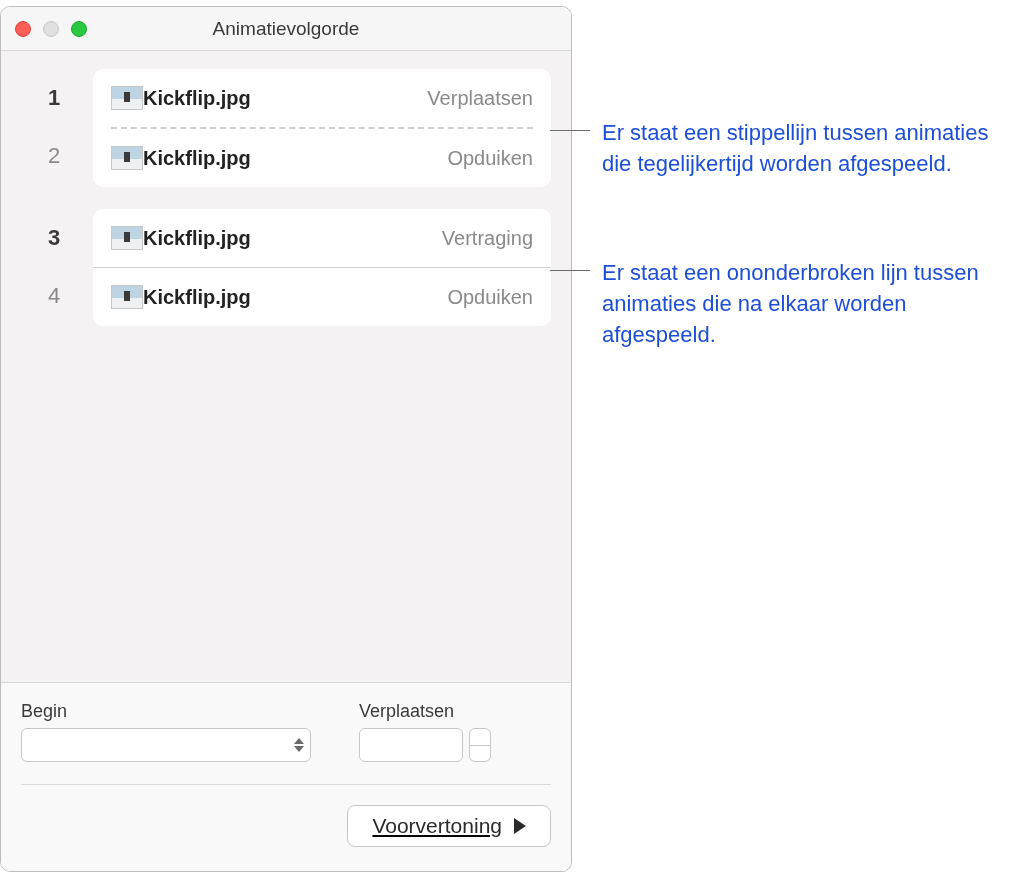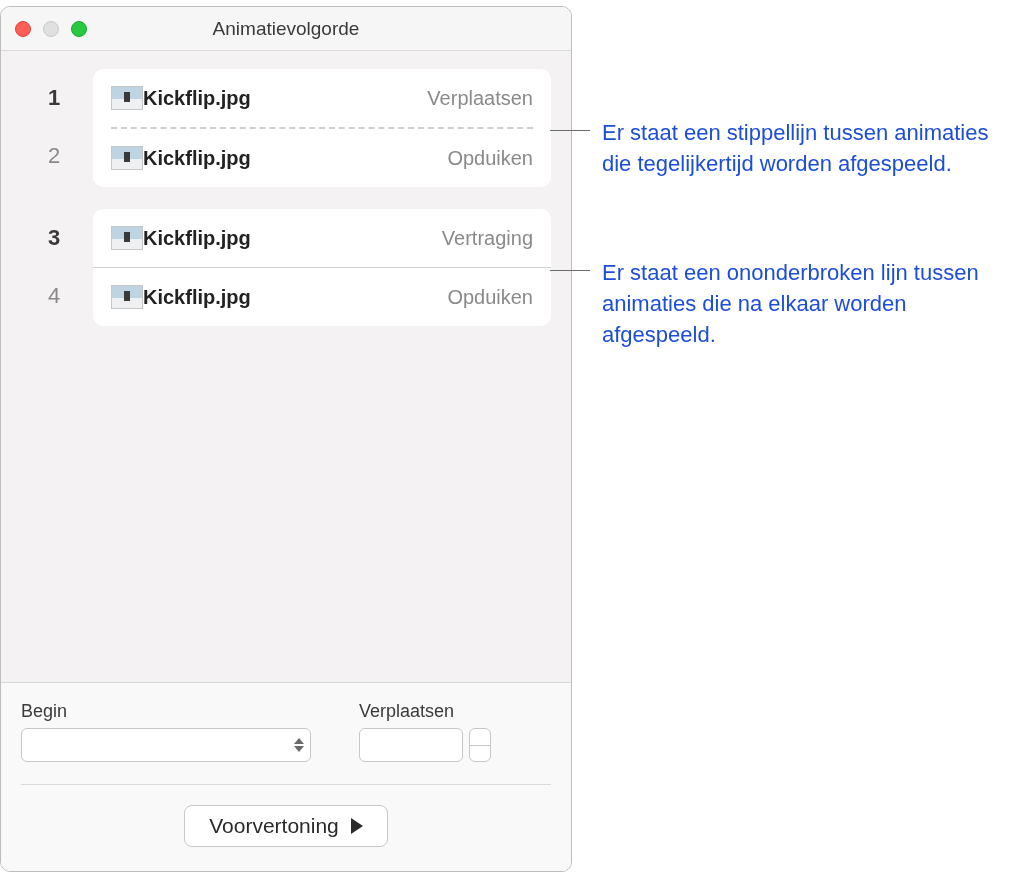--- a/index.html
+++ b/index.html
@@ -186,21 +186,21 @@
       display: flex;
       align-items: center;
       justify-content: center;
     }
     .stepper .half + .half { border-top: 1px solid #c7c7c7; }
 
     .footer-sep {
       border-top: 1px solid #d9d9d9;
       margin: 22px 0 20px;
     }
-    .preview-btn-wrap { display: flex; justify-content: center; }
+    .preview-btn-wrap { display: flex; justify-content: flex-end; text-decoration: underline; }
     .preview-btn {
       height: 42px;
       padding: 0 24px;
       border: 1px solid #c7c7c7;
       border-radius: 8px;
       background: #fff;
       display: flex;
       align-items: center;
       gap: 12px;
       font-size: 21px;

